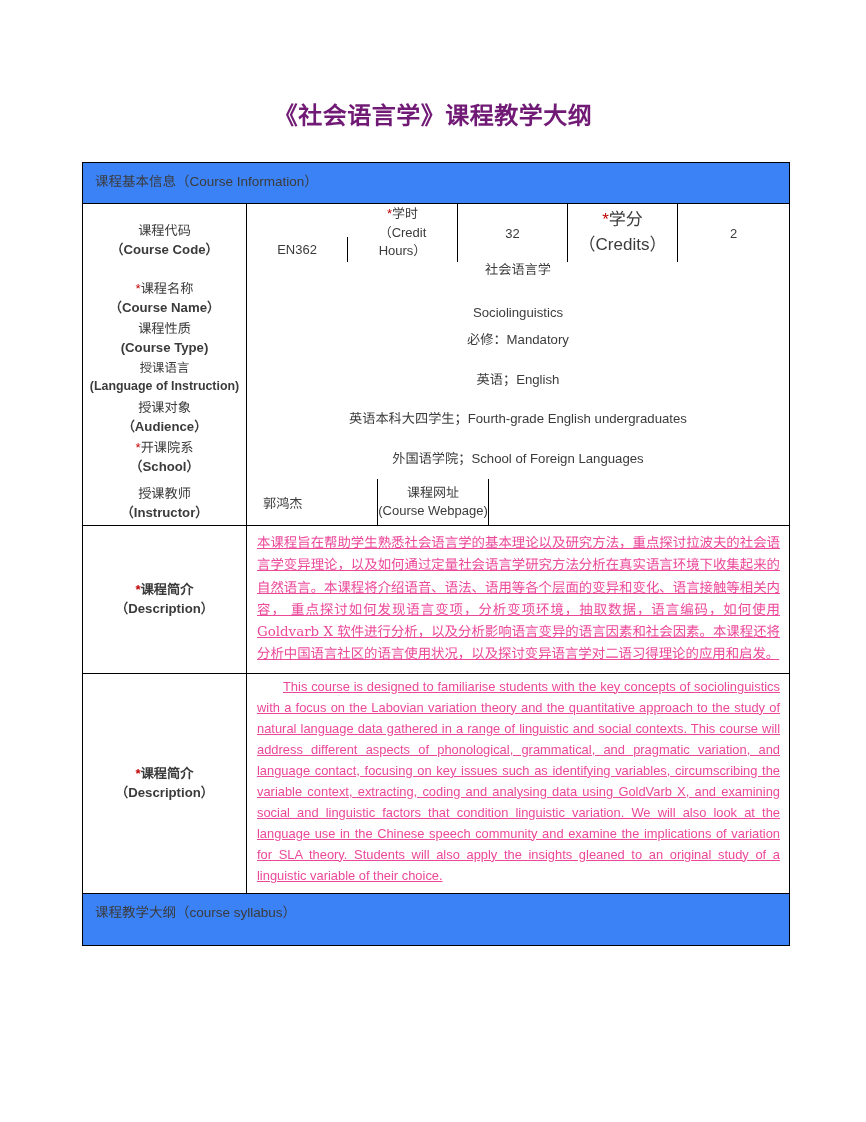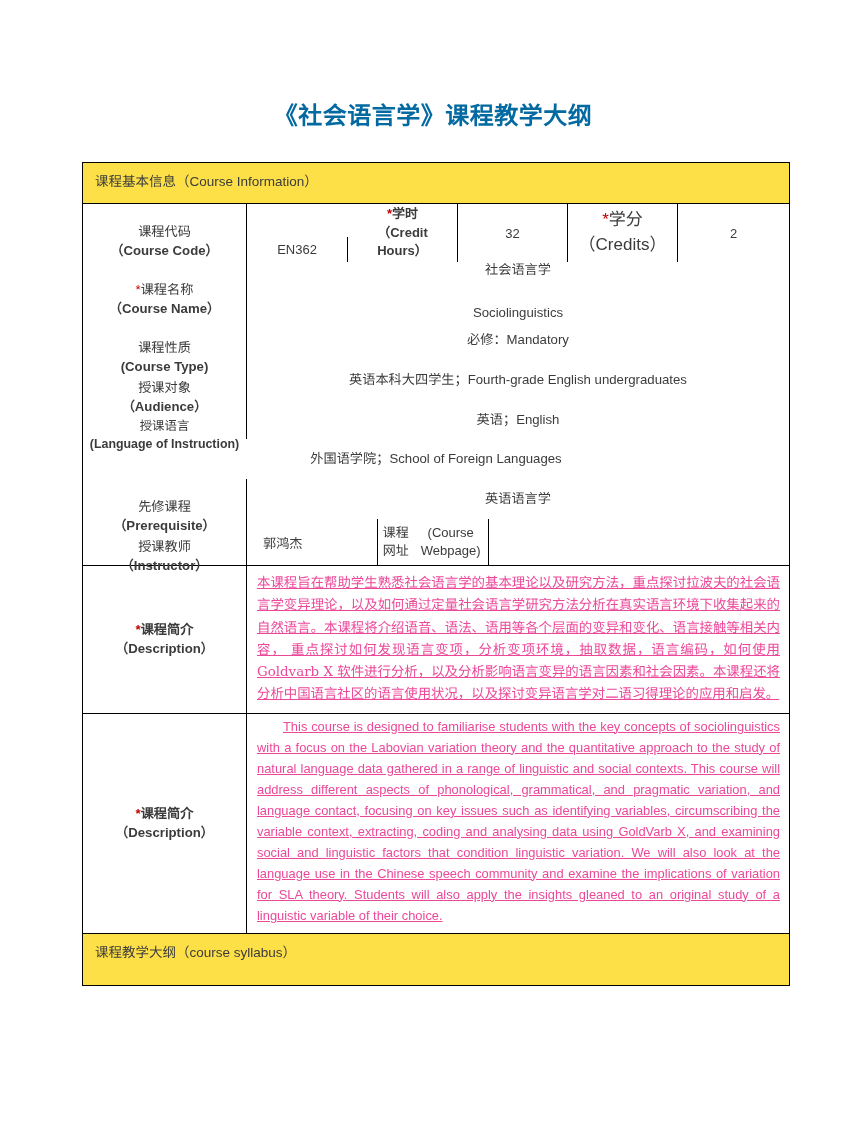--- a/index.html
+++ b/index.html
@@ -27,37 +27,37 @@
   .doc-title {
     position: absolute;
     top: 96px;
     left: 0;
     width: 866px;
     text-align: center;
     font-family: "DejaVu Serif", "Liberation Serif", serif;
     font-weight: bold;
     font-size: 24px;
     letter-spacing: 0.5px;
-    color: #0369a1;
+    color: #701a75;
   }
 
   
   .table-wrap {
     position: absolute;
     left: 82px;
     top: 162px;
     width: 708px;
     border: 1.4px solid #000;
     box-sizing: border-box;
     background: #fff;
   }
 
   
   .banner {
-    background: #fde047;
+    background: #3b82f6;
     font-size: 13.5px;
     padding: 9px 10px 9px 12px;
     color: #3b3b3b;
     line-height: 1.5;
     box-sizing: border-box;
   }
   .banner.top { height: 40px; }
   .banner.bottom {
     height: 52px;
     border-top: 1.2px solid #000;
@@ -75,24 +75,24 @@
     position: relative;
   }
   .lbl {
     width: 164px;
     min-width: 164px;
     box-sizing: border-box;
     border-right: 1.2px solid #000;
     text-align: center;
     font-size: 13.2px;
     line-height: 1.45;
-    padding: 18px 4px;
+    padding: 3px 4px;
     display: flex;
     flex-direction: column;
-    justify-content: space-between;
+    justify-content: flex-end;
     color: #3b3b3b;
   }
   .lbl .en { white-space: nowrap; font-weight: bold; }
   .lbl.tight { font-size: 12.4px; }
   .val {
     flex: 1 1 auto;
     box-sizing: border-box;
     display: flex;
     align-items: center;
     justify-content: center;
@@ -113,21 +113,20 @@
     font-size: 13px;
     box-sizing: border-box;
     margin-top: 33px;
   }
   .r1 .c-hrslbl {
     width: 110px; min-width: 110px;
     display: flex; align-items: center; justify-content: center;
     border-right: 1.2px solid #000;
     font-size: 13px; line-height: 1.45; text-align: center;
     box-sizing: border-box;
-    font-weight: bold;
   }
   .r1 .c-hrsval {
     width: 110px; min-width: 110px;
     display: flex; align-items: center; justify-content: center;
     border-right: 1.2px solid #000;
     font-size: 13px;
     box-sizing: border-box;
   }
   .r1 .c-crdlbl {
     width: 110px; min-width: 110px;
@@ -161,21 +160,21 @@
   .rinst .c-name {
     width: 131px; min-width: 131px;
     display: flex; align-items: center; justify-content: flex-start;
     padding-left: 16px;
     border-right: 1.2px solid #000;
     font-size: 13.2px;
     box-sizing: border-box;
   }
   .rinst .c-weblbl {
     width: 111px; min-width: 111px;
-    display: flex; flex-direction: row;
+    display: flex; flex-direction: column;
     align-items: center; justify-content: center;
     border-right: 1.2px solid #000;
     font-size: 13px; line-height: 1.4; text-align: center;
     box-sizing: border-box;
   }
   .rinst .c-webval { flex: 1 1 auto; }
 
   
   .descrow {
     display: flex;
@@ -261,47 +260,44 @@
       </div>
 
       <div class="inforow rs2">
         <div class="lbl">
           <span>课程性质</span>
           <span class="en">(Course Type)</span>
         </div>
         <div class="val">必修：Mandatory</div>
       </div>
 
-      <div class="inforow rs2">
-        <div class="lbl">
-          <span>授课对象</span>
-          <span class="en">（Audience）</span>
-        </div>
-        <div class="val">英语本科大四学生；Fourth-grade English undergraduates</div>
-      </div>
-
       <div class="inforow rs">
         <div class="lbl tight">
           <span>授课语言</span>
           <span class="en">(Language of Instruction)</span>
         </div>
         <div class="val">英语；English</div>
       </div>
 
       <div class="inforow rs2">
+        <div class="lbl">
+          <span>授课对象</span>
+          <span class="en">（Audience）</span>
+        </div>
+        <div class="val">英语本科大四学生；Fourth-grade English undergraduates</div>
+      </div>
+
+      <div class="inforow rs2">
+        <div class="lbl">
+          <span><span class="ast">*</span>开课院系</span>
+          <span class="en">（School）</span>
+        </div>
         <div class="val">外国语学院；School of Foreign Languages</div>
       </div>
 
-      <div class="inforow rs2">
-        <div class="lbl">
-          <span>先修课程</span>
-          <span class="en">（Prerequisite）</span>
-        </div>
-        <div class="val">英语语言学</div>
-      </div>
 
       <div class="inforow rinst">
         <div class="lbl">
           <span>授课教师</span>
           <span class="en">（Instructor）</span>
         </div>
         <div class="vwrap">
           <div class="c-name">郭鸿杰</div>
           <div class="c-weblbl">
             <span>课程网址</span>

